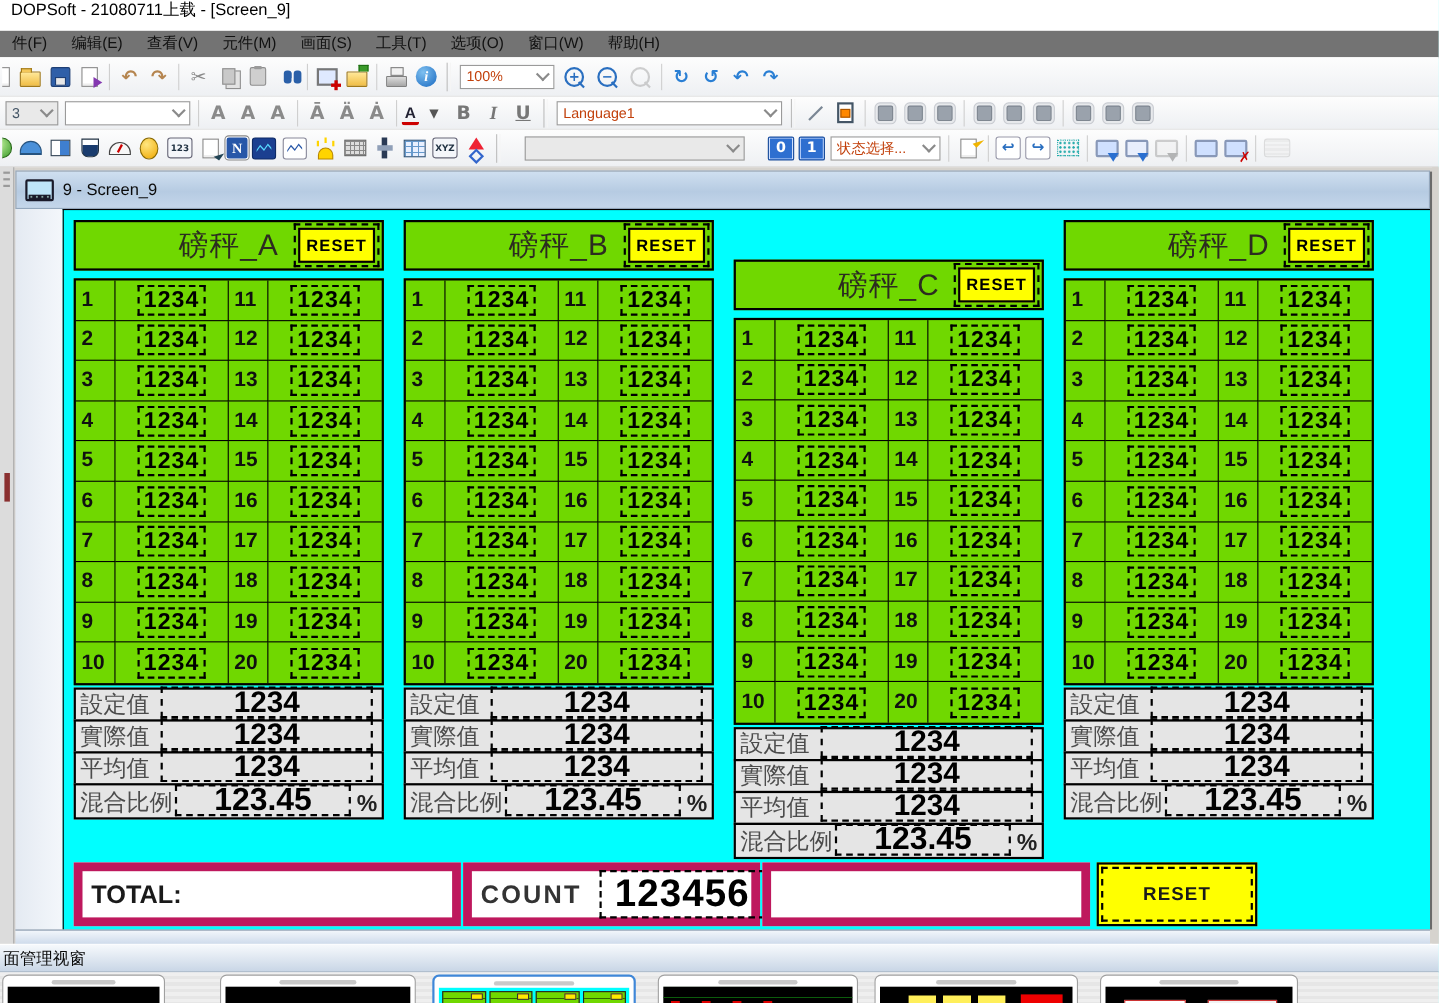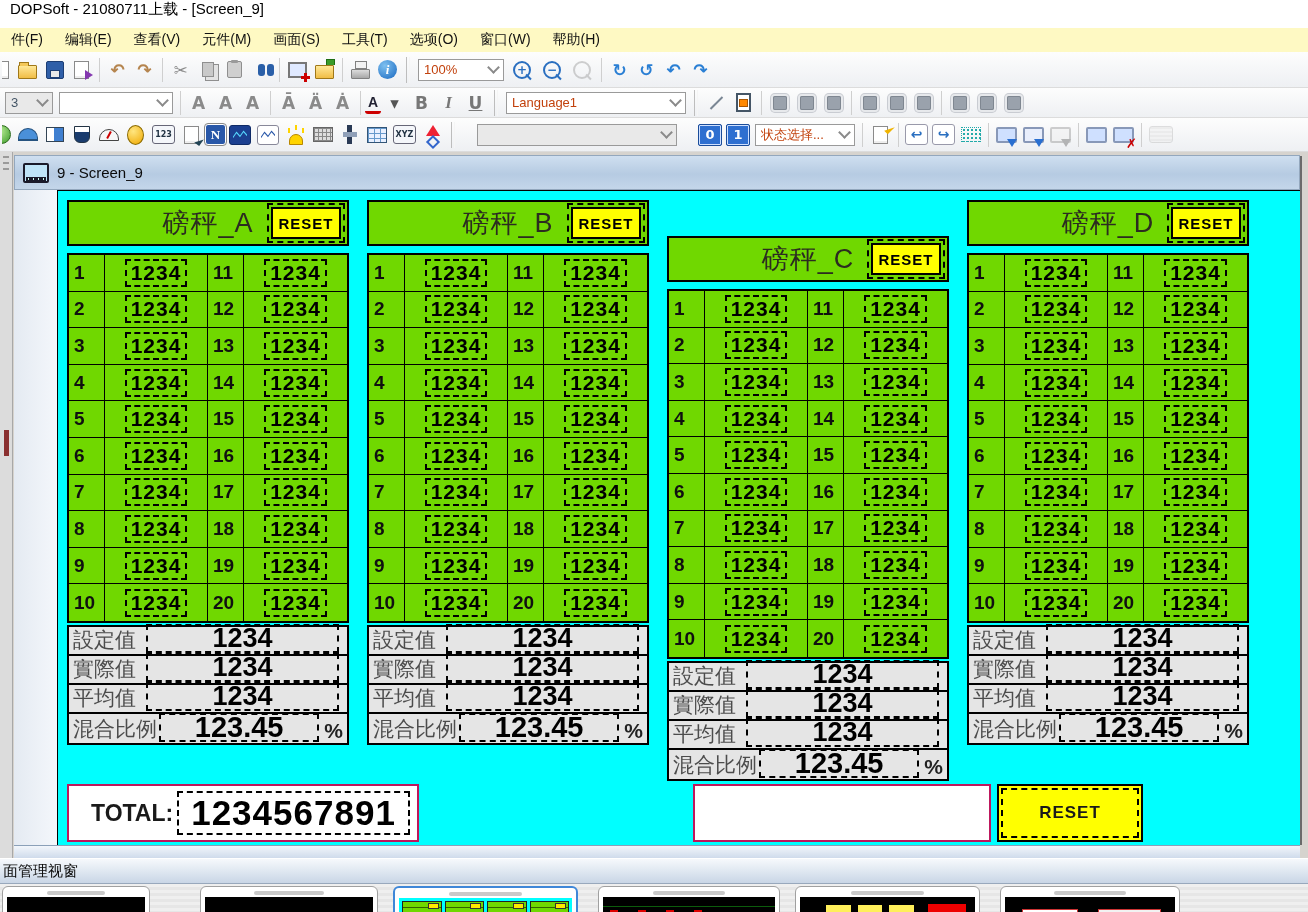--- a/index.html
+++ b/index.html
@@ -2,21 +2,21 @@
 <html style="--grn: #70D800;"><head>
 <meta charset="utf-8">
 <style>
   html,body{margin:0;padding:0}
   body{width:1308px;height:912px;overflow:hidden;position:relative;background:#fff;
        font-family:"Liberation Sans","DejaVu Sans",sans-serif;-webkit-font-smoothing:antialiased}
 
   
   #titlebar{position:absolute;left:0;top:0;width:1308px;height:28px;background:#fff;
             display:flex;align-items:flex-start;padding-left:10px;box-sizing:border-box;font-size:15px;color:#000}
-  #menubar{position:absolute;left:0;top:28px;width:1308px;height:24px;background:#fef9c3;display:flex;
+  #menubar{position:absolute;left:0;top:28px;width:1308px;height:24px;background:#737373;display:flex;
            align-items:center;font-size:14px;color:#111;border-bottom:1px solid #e6e6e6}
   .mitem{padding:3px 11px;cursor:default}
   .tbrow{position:absolute;left:0;width:1308px;background:linear-gradient(#fdfdfd,#eef0f3);
          border-bottom:1px solid #dcdcdc;display:flex;align-items:center;padding-left:2px;box-sizing:border-box}
   .vsep{width:1px;height:24px;background:#cfcfcf;margin:0 4px;flex:none}
   .vsep2{width:2px;height:26px;border-left:1px solid #bdbdbd;border-right:1px solid #f5f5f5;margin:0 5px;flex:none}
 
   .tbi{width:27px;height:26px;display:inline-flex;align-items:center;justify-content:center;
        position:relative;flex:none;border-radius:3px;cursor:default}
   .tbi.dis{opacity:.45;filter:grayscale(1)}
@@ -149,22 +149,22 @@
       padding:0 4px;box-sizing:border-box;margin-top:-2px}
   .sum-row.first{margin-top:2px}
   .sum-row.mix{height:33px}
   .sum-label{font-size:21px;color:#4c4c4c;white-space:nowrap;flex:none}
   .sum-val{flex:1;margin:1px 4px 1px 10px;border:2px dashed #000;text-align:center;
       font-weight:bold;font-size:27px;line-height:25px;color:#000;box-sizing:border-box}
   .sum-row.mix .sum-val{margin-left:2px;font-size:29px}
   .sum-suffix{font-weight:bold;font-size:21px;color:#222;flex:none;margin-left:1px}
 
   
-  .bbox{position:absolute;top:593px;height:58px;background:#fff;border:2px solid #be185d;box-sizing:border-box;
-      display:flex;align-items:center;padding:0 22px}
+  .bbox{position:absolute;top:593px;height:58px;background:#fff;border:8px solid #be185d;box-sizing:border-box;
+      display:flex;align-items:center;padding:0 8px}
   .blabel{font-weight:bold;font-size:23px;color:#1a1a1a;flex:none}
   .blabel.count{letter-spacing:2px;color:#333;margin-right:12px}
   .bval{border:2px dashed #000;font-weight:bold;font-size:35px;line-height:40px;padding:0 12px;
       letter-spacing:1px;color:#000;margin-left:4px;white-space:nowrap}
   #main-reset{position:absolute;left:939px;top:593px;width:146px;height:58px;background:#ffff00;
       border:2px solid #000;box-sizing:border-box;display:flex;align-items:center;justify-content:center;
       font:bold 17px "Liberation Sans",sans-serif;letter-spacing:1px;color:#1a1a1a;position:absolute}
   #main-reset::before{content:"";position:absolute;inset:2px;border:2px dashed #000}
 
   
@@ -266,21 +266,21 @@
     <span class="tbi t-glyph" style="color: rgb(138, 138, 138);">Ā</span>
     <span class="tbi t-glyph" style="color: rgb(138, 138, 138);">Ä</span>
     <span class="tbi t-glyph" style="color: rgb(138, 138, 138);">Ȧ</span>
     <span class="vsep"></span>
     <span class="tbi t-a-color">A</span>
     <span class="tbi t-glyph" style="color: rgb(85, 85, 85);">▾</span>
     <span class="tbi t-glyph" style="color: rgb(119, 119, 119);">B</span>
     <span class="tbi t-glyph" style="color: rgb(119, 119, 119); font-style: italic; font-family: &quot;Liberation Serif&quot;, serif;">I</span>
     <span class="tbi t-glyph" style="color: rgb(119, 119, 119); text-decoration: underline;">U</span>
     <span class="vsep2"></span>
-    <div class="combo" style="width: 180px;">
+    <div class="combo" style="width: 205px;">
       <span class="cval">Language1</span>
       <span class="chev"></span>
     </div>
     <span class="vsep2"></span>
     <span class="tbi t-line"></span>
     <span class="tbi t-element"></span>
     <span class="vsep"></span>
     <span class="tbi t-alignbox"></span>
     <span class="tbi t-alignbox"></span>
     <span class="tbi t-alignbox"></span>
@@ -354,21 +354,24 @@
 <div id="mdi-title">
   <span class="scr-ico"></span>
   <span>9 - Screen_9</span>
 </div>
 <div id="mdi-left"></div>
 
 <div id="canvas">
 
   <div class="bbox" style="left:9px;width:352px">
     <span class="blabel">TOTAL:</span>
-    <span class="bval">1234567891</span>
+  </div>
+  <div class="bbox" style="left:363px;width:270px">
+    <span class="blabel count">COUNT</span>
+    <span class="bval">123456</span>
   </div>
   <div class="bbox" style="left:635px;width:298px"></div>
   <div id="main-reset">RESET</div>
 <div class="panel" style="left: 9px; border-radius: 26px;">
       <div class="p-header">
         <div class="p-title">磅秤_A</div>
         <div class="p-reset">RESET</div>
       </div>
       <div class="p-table">
         <div class="cell idx">1</div>

